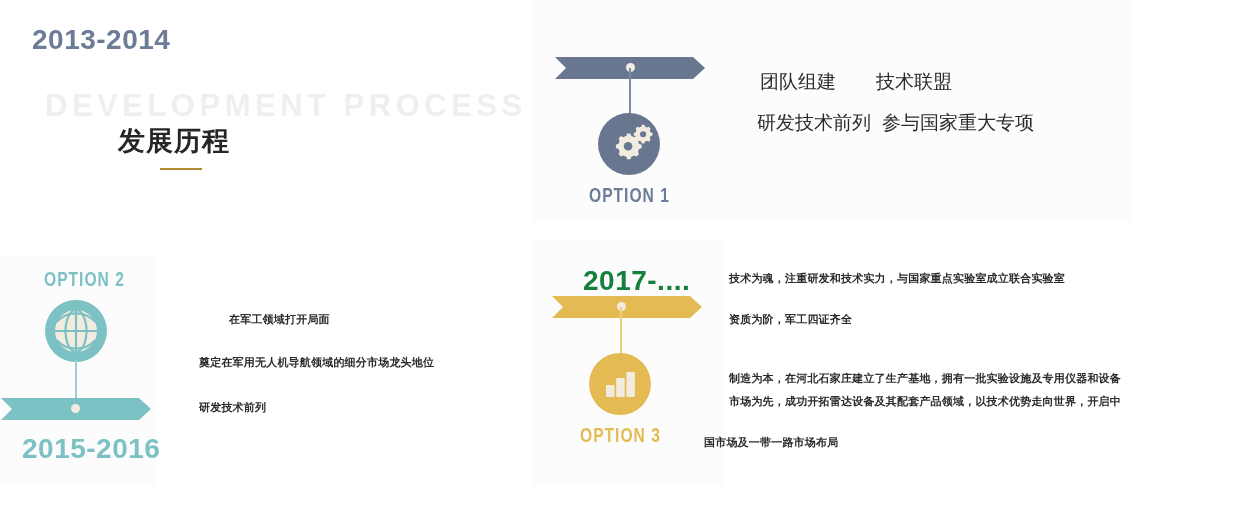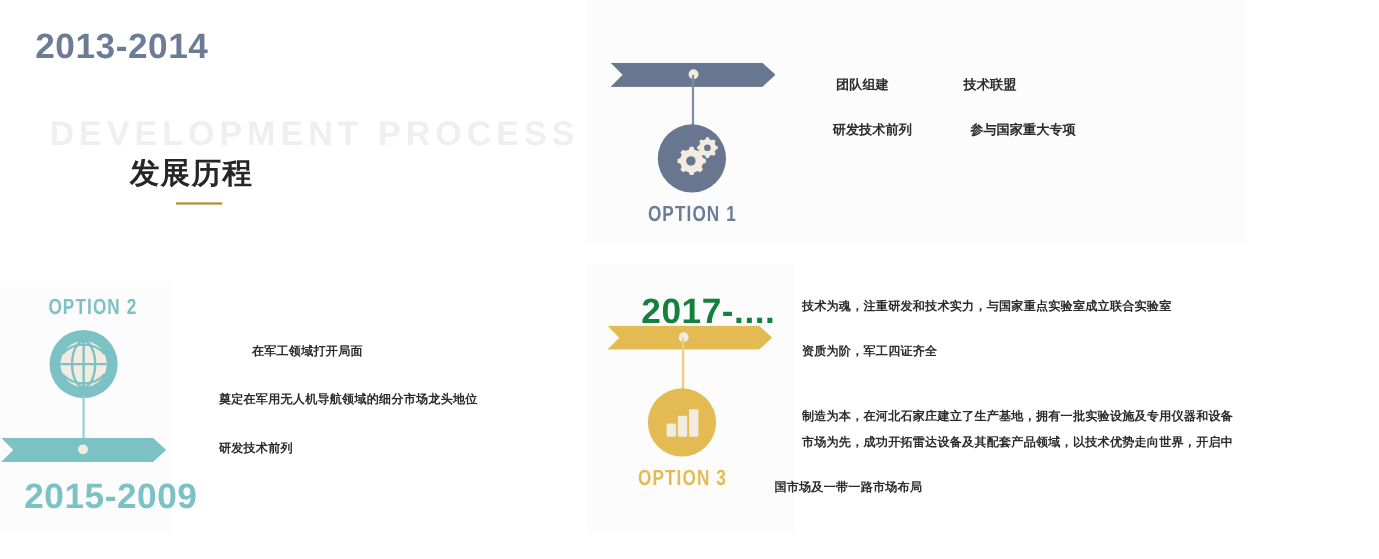--- a/index.html
+++ b/index.html
@@ -22,21 +22,21 @@
     background: #fcfcfc;
     z-index: 0;
   }
   #panel-top-center { left: 533px; top: 0px;   width: 600px; height: 222px; }
   #panel-mid-left   { left: 0px;   top: 255px; width: 155px; height: 230px; }
   #panel-mid-center { left: 533px; top: 240px; width: 190px; height: 245px; }
 
   
   #header {
     position: absolute;
-    left: 0; top: 92px;
+    left: 0; top: 76px;
     width: 520px; height: 110px;
     z-index: 3;
   }
   #header-ghost {
     position: absolute;
     left: 45px; top: 12px;
     font-size: 31px;
     font-weight: bold;
     letter-spacing: 4.5px;
     color: #efefef;
@@ -61,21 +61,21 @@
   }
 
   
   .timeline {
     position: absolute;
     z-index: 4;
   }
 
   .year {
     position: absolute;
-    font-size: 32px;
+    font-size: 28px;
     font-weight: bold;
     white-space: nowrap;
     letter-spacing: 0.5px;
     font-family: "Liberation Sans", sans-serif;
   }
 
   .option-label {
     position: absolute;
     font-size: 20px;
     font-weight: bold;
@@ -117,23 +117,23 @@
     position: absolute;
     font-size: 11px;
     color: #2b2b2b;
     font-weight: bold;
     white-space: nowrap;
     letter-spacing: 0.2px;
     font-family: "DejaVu Sans", "Liberation Sans", sans-serif;
   }
   .tag-cell {
     position: absolute;
-    font-size: 12px;
+    font-size: 19px;
     color: #2b2b2b;
-    font-weight: bold;
+    font-weight: normal;
     white-space: nowrap;
     font-family: "DejaVu Sans", "Liberation Sans", sans-serif;
   }
   #tl1-year   { left: 32px;  top: 24px; color: #6c7c96; }
   #tl1-banner { left: 555px; top: 57px; background: #68778f; }
   #tl1-dot    { left: 626px; top: 63px; }
   #tl1-stem   { left: 629px; top: 68px; height: 48px; background: #7e8ca3; }
   #tl1-circle { left: 598px; top: 113px; background: #68778f; }
   #tl1-option { left: 589px; top: 184px; color: #6c7c96; }
 
@@ -210,21 +210,21 @@
           <path d="M-19.2 9.2 A 26 26 0 0 0 19.2 9.2"></path>
           <line x1="0" y1="-21" x2="0" y2="21"></line>
         </g>
       </g>
     </svg>
   </div>
 
   <div class="stem" id="tl2-stem"></div>
   <div class="banner" id="tl2-banner"></div>
   <div class="banner-dot" id="tl2-dot"></div>
-  <div class="year" id="tl2-year">2015-2009</div>
+  <div class="year" id="tl2-year">2015-2016</div>
 </div>
 
 <div>
   <div class="body-line" style="left:199px; top:312px;margin-left:30px;">在军工领域打开局面</div>
   <div class="body-line" style="left:199px; top:355px;">奠定在军用无人机导航领域的细分市场龙头地位</div>
   <div class="body-line" style="left:199px; top:400px;">研发技术前列</div>
 </div>
 
 <div class="timeline">
   <div class="year" id="tl3-year">2017-....</div>

